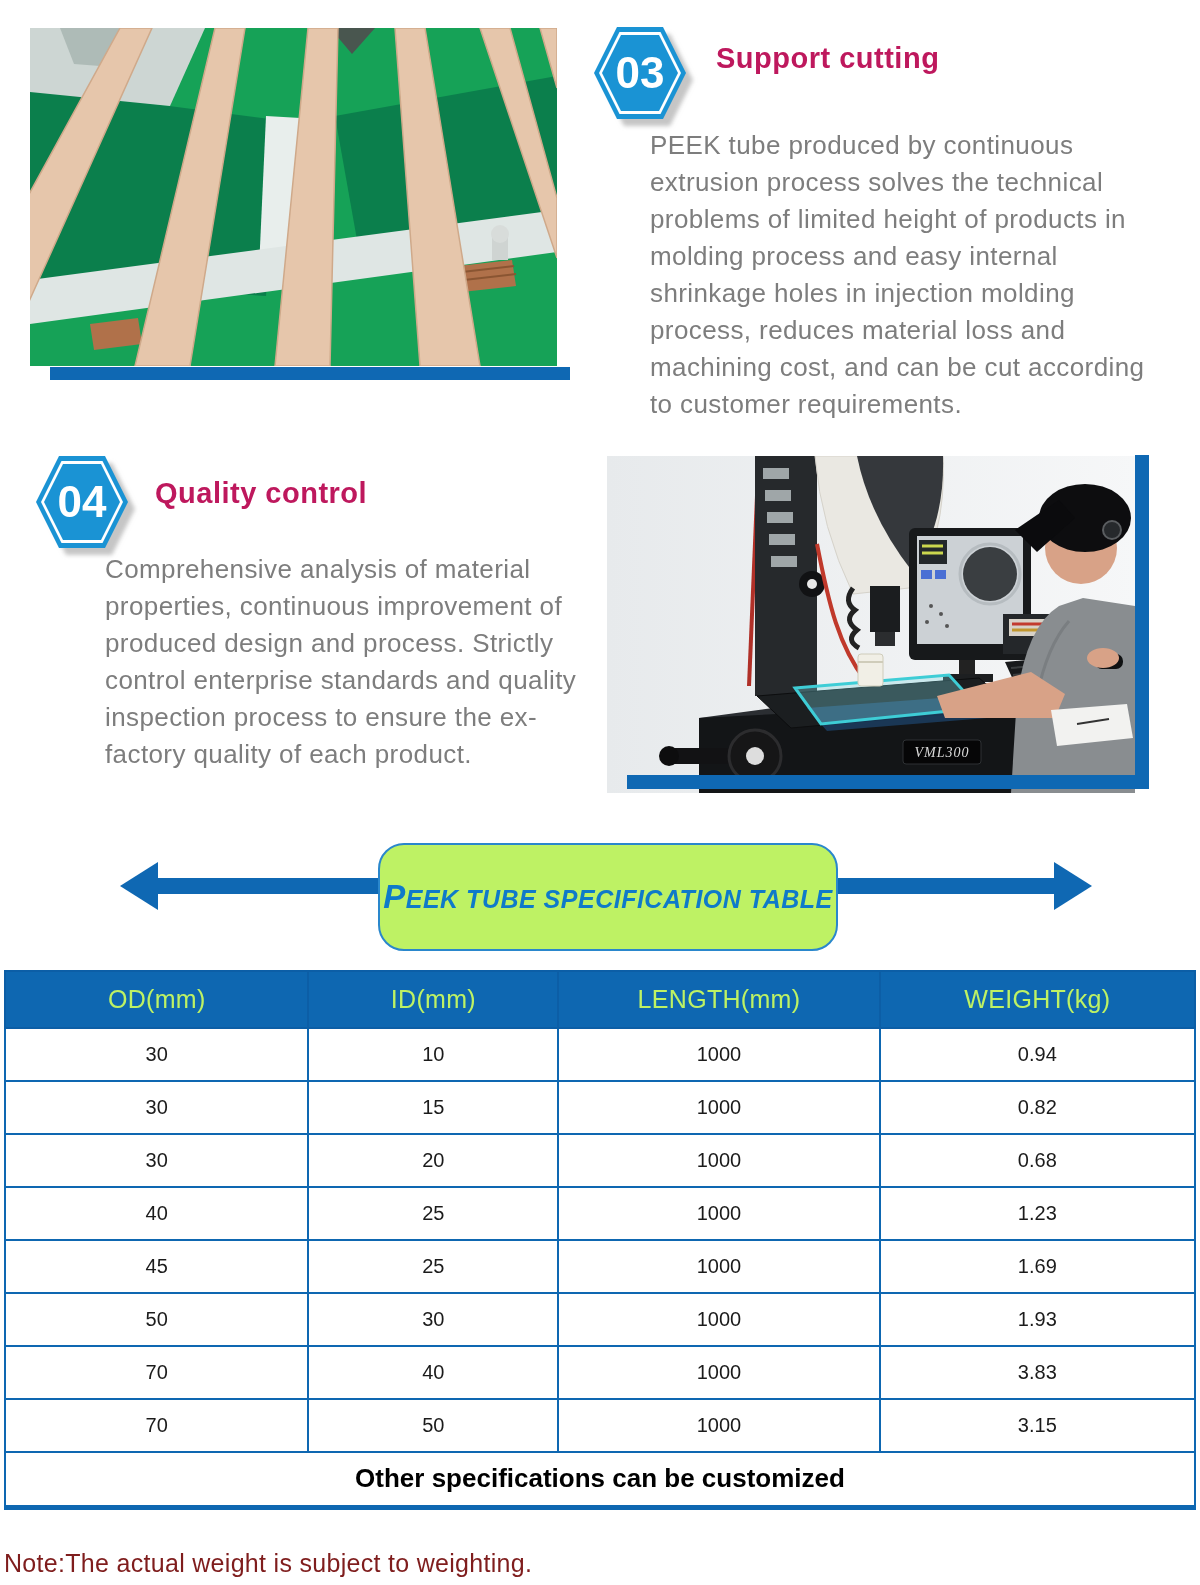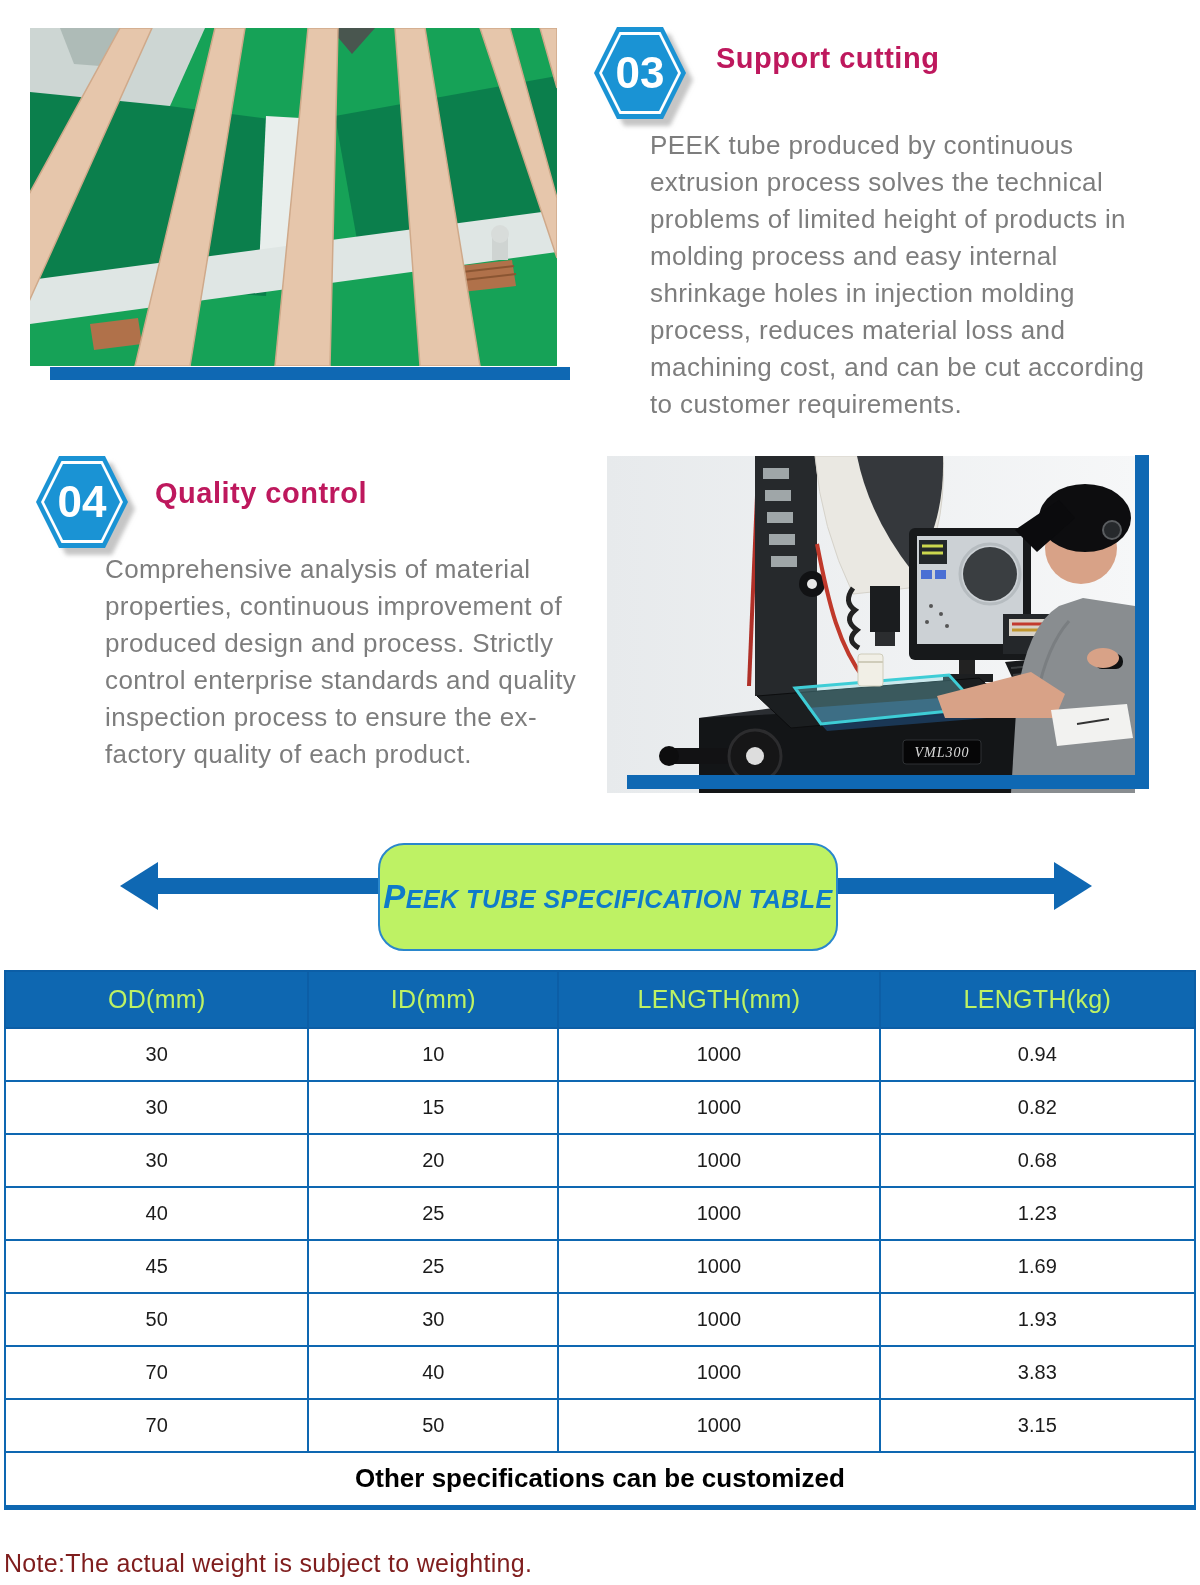--- a/index.html
+++ b/index.html
@@ -217,21 +217,21 @@
       <col style="width:25.5%">
         <col style="width:21%">
         <col style="width:27%">
         <col style="width:26.5%">
     </colgroup>
     <thead>
       <tr>
         <th>OD(mm)</th>
         <th>ID(mm)</th>
         <th>LENGTH(mm)</th>
-        <th>LENGTH(kg)</th>
+        <th>WEIGHT(kg)</th>
       </tr>
     </thead>
     <tbody>
       <tr>
         <td>30</td>
         <td>10</td>
         <td>1000</td>
         <td>0.94</td>
       </tr>
       <tr>

